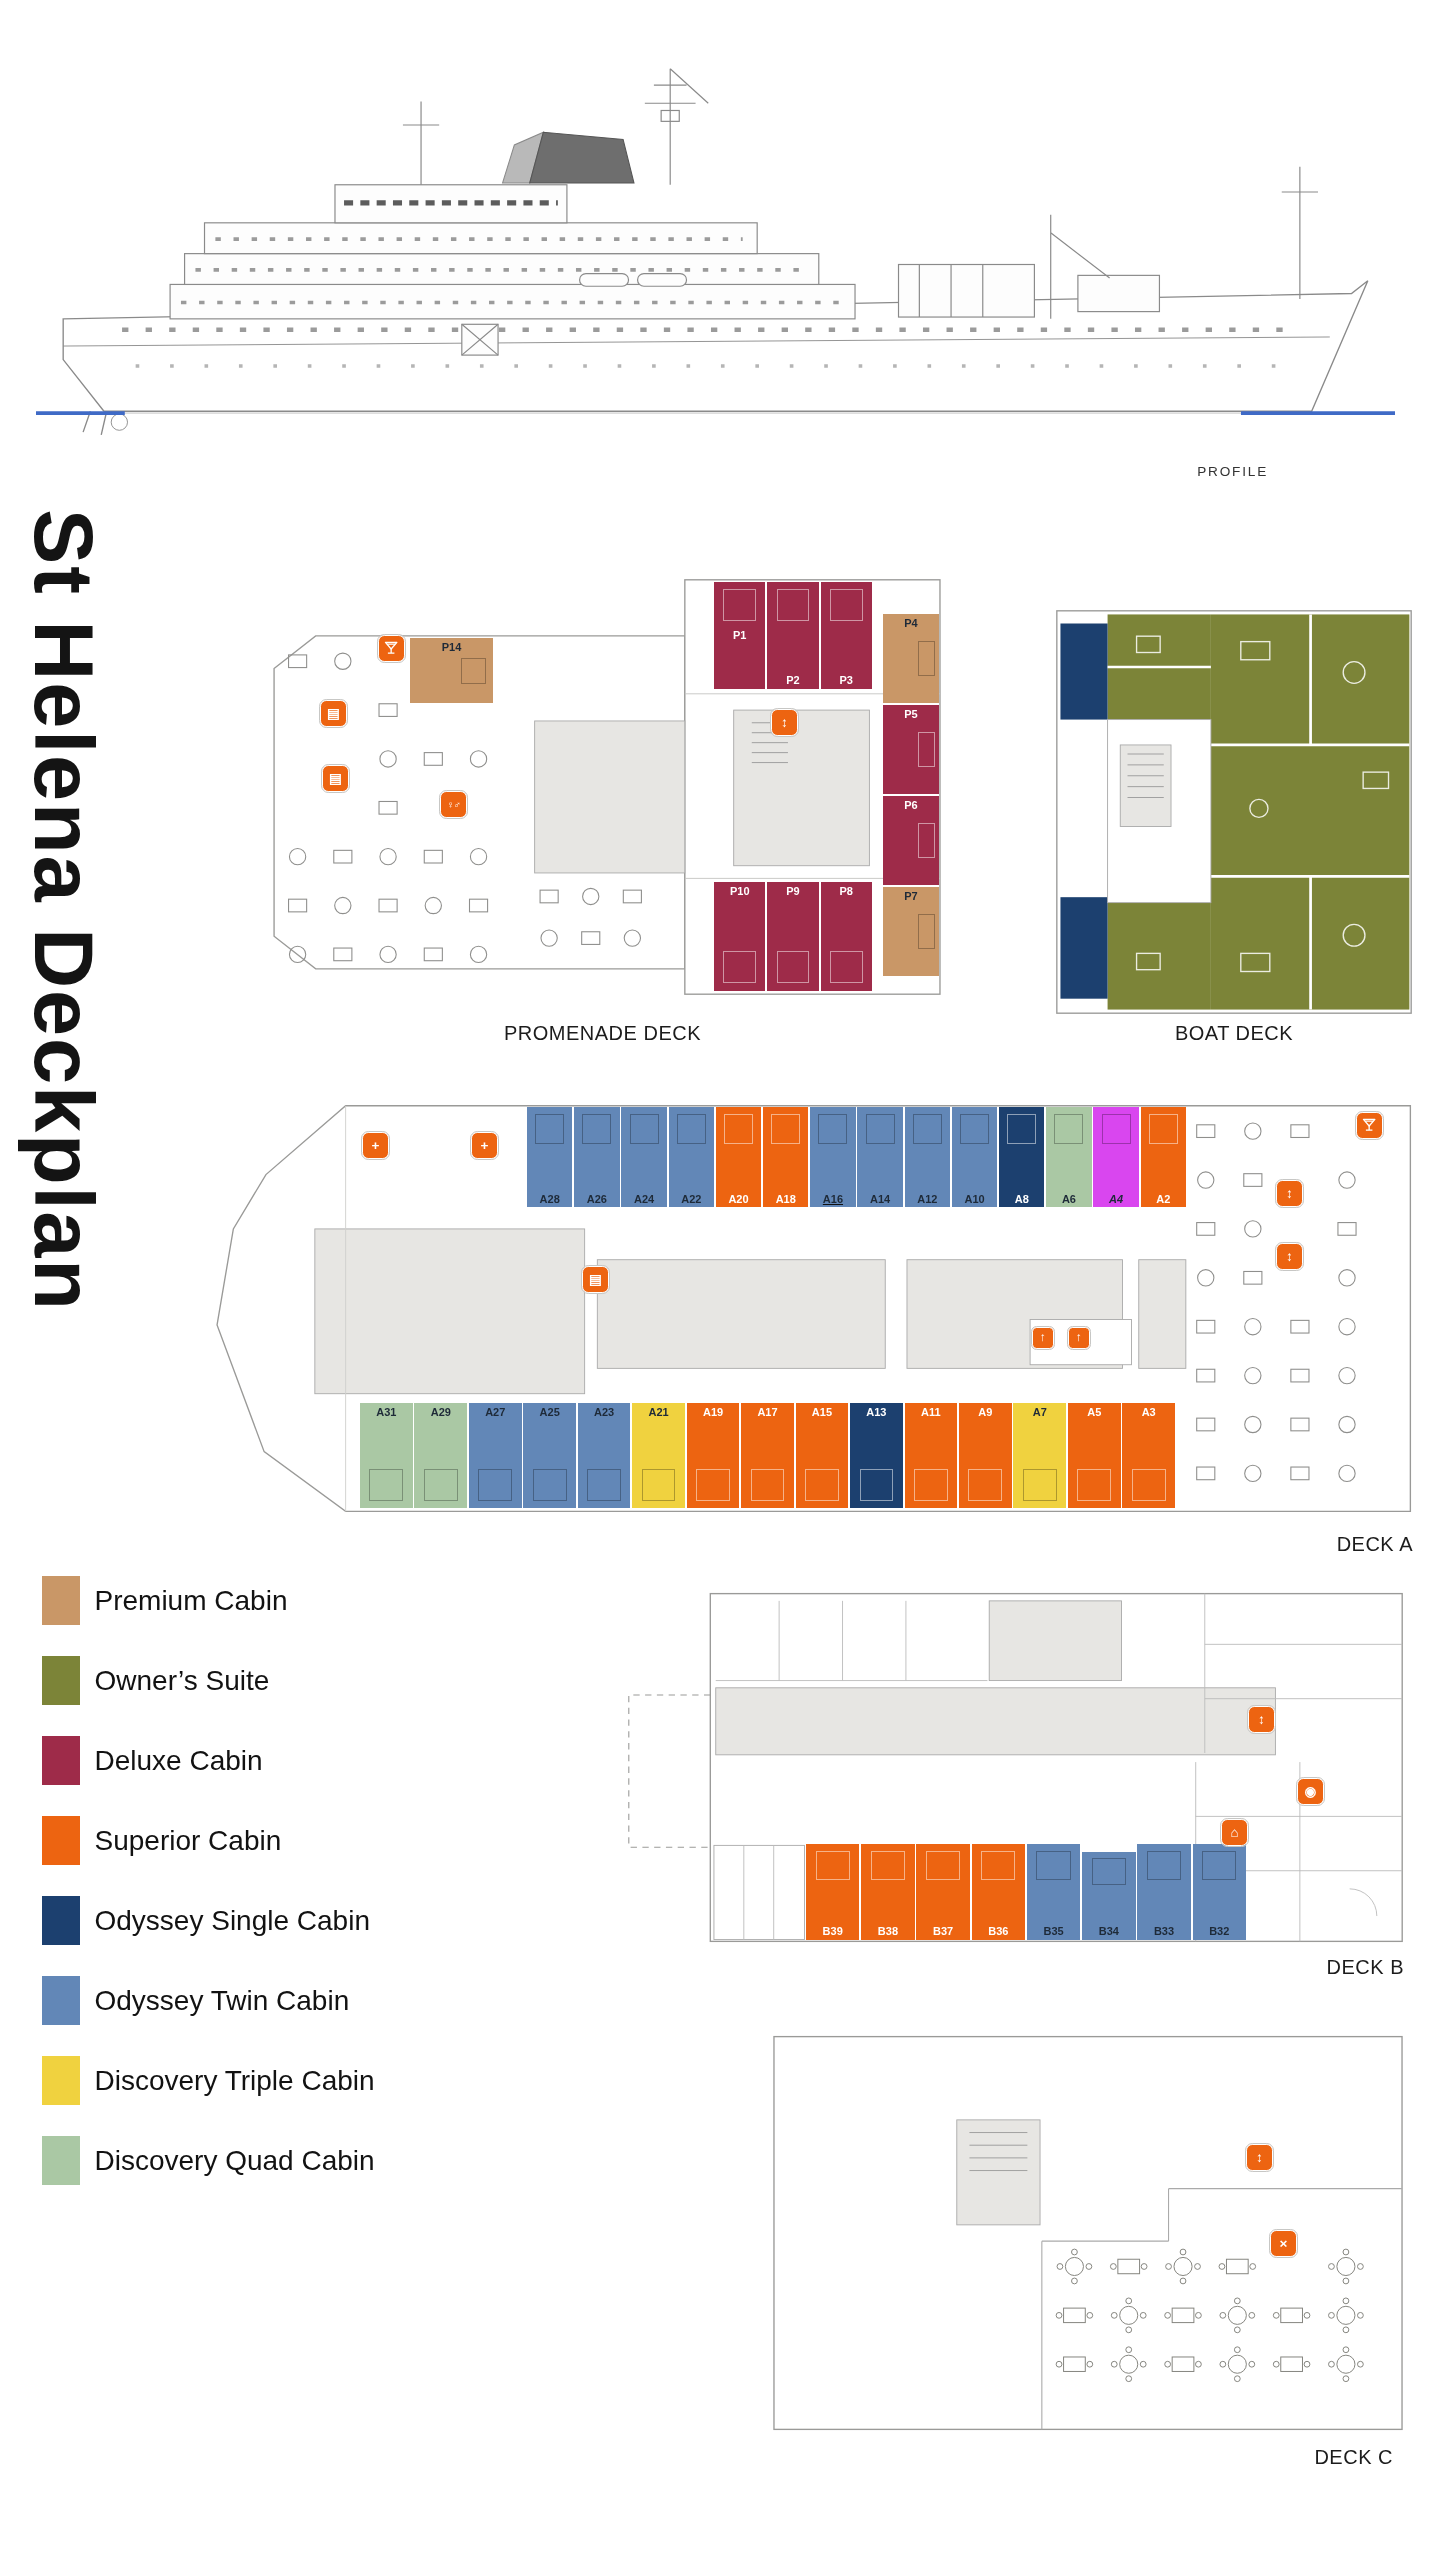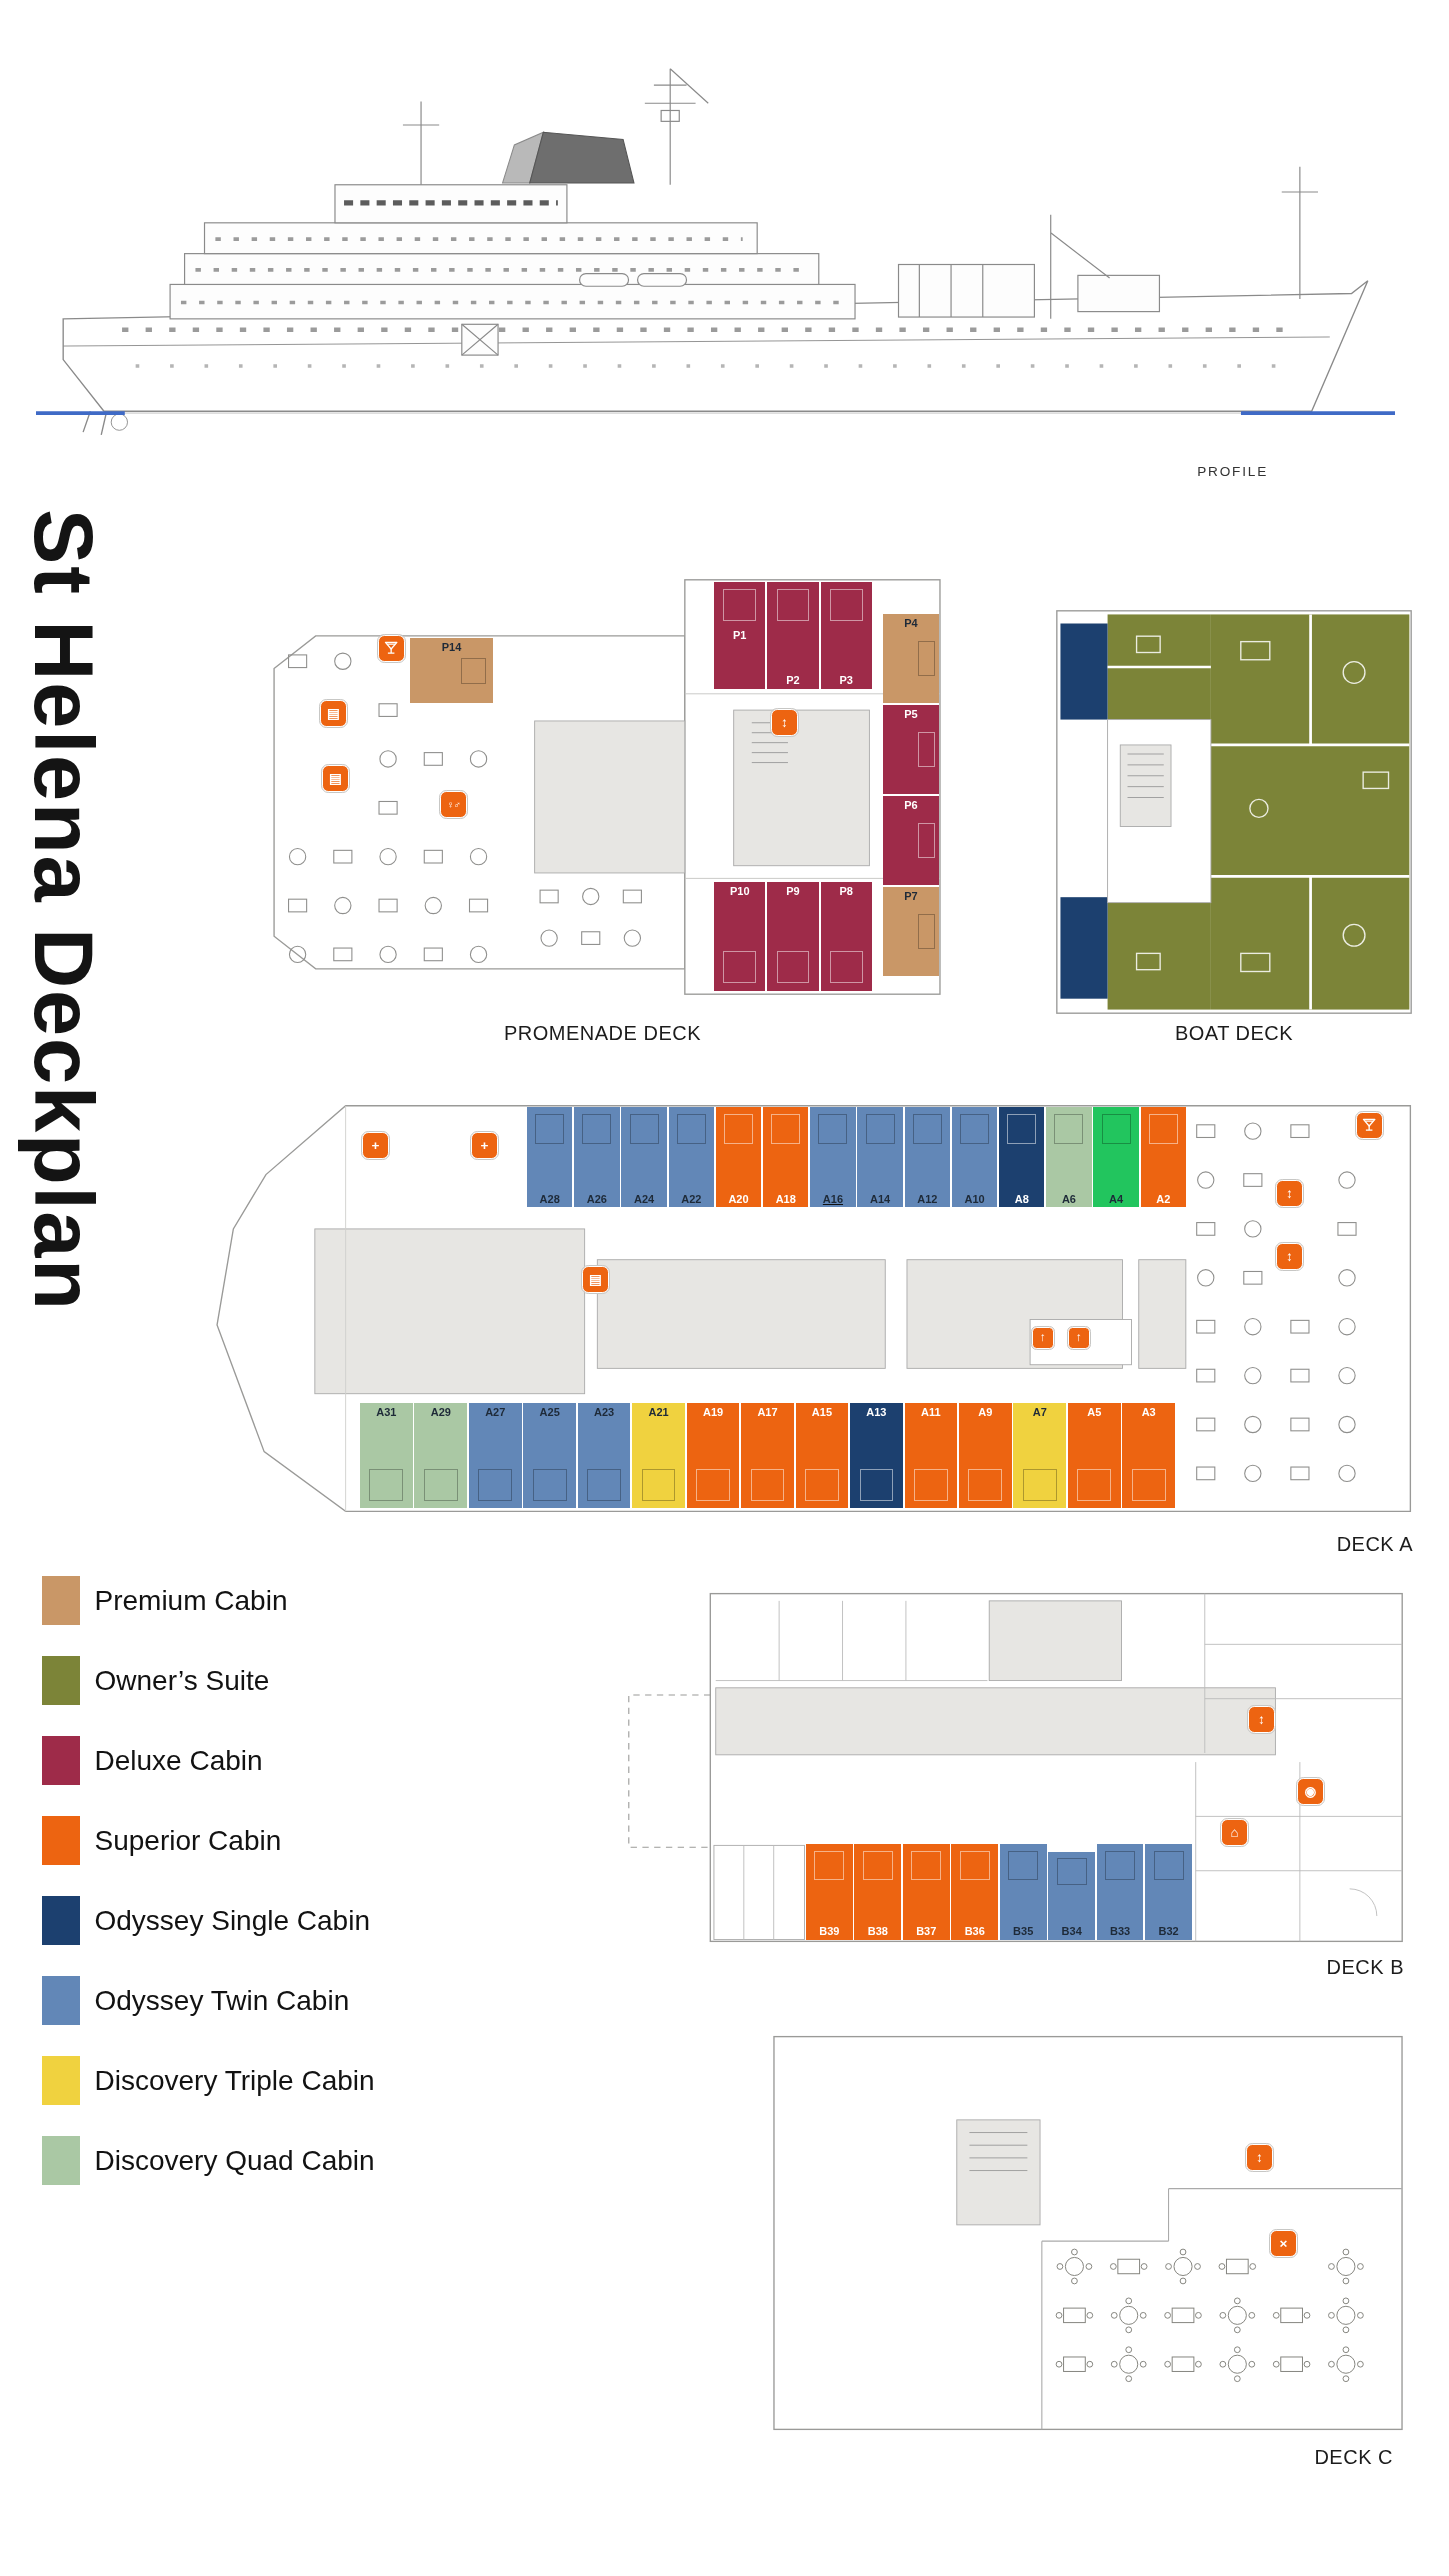--- a/index.html
+++ b/index.html
@@ -318,21 +318,21 @@
         <span class="cabin-id">A10</span>
       </div>
       <div class="cabin light lp-bottom" style="background: rgb(28, 64, 111);">
         <div class="bed"></div>
         <span class="cabin-id">A8</span>
       </div>
       <div class="cabin dark lp-bottom" style="background: rgb(170, 200, 164);">
         <div class="bed"></div>
         <span class="cabin-id">A6</span>
       </div>
-      <div class="cabin dark lp-bottom" style="background: #22c55e;">
+      <div class="cabin dark lp-bottom" style="background: #d946ef; font-style: italic;">
         <div class="bed"></div>
         <span class="cabin-id">A4</span>
       </div>
       <div class="cabin light lp-bottom" style="background: rgb(237, 100, 17);">
         <div class="bed"></div>
         <span class="cabin-id">A2</span>
       </div>
     </div>
   <div class="cabin-row" style="left:152px;top:312px;width:815px;height:105px">
       <div class="cabin dark lp-top" style="background: rgb(170, 200, 164);">
@@ -455,21 +455,21 @@
     <rect x="402" y="12" width="146" height="88" class="fill-structure" stroke="#aaa"></rect>
     <g stroke="#bbb" fill="none" stroke-width="1">
       <path d="M100,100 H400 M170,12 V100 M240,12 V100 M310,12 V100"></path>
       <path d="M640,4 V180 M640,60 H858 M640,120 H858"></path>
       <path d="M630,190 V388 M630,250 H858 M630,310 H858 M745,190 V388"></path>
       <path d="M800,330 a30,30 0 0 1 30,30"></path>
     </g>
     <rect x="98" y="282" width="100" height="104" fill="#fff" stroke="#aaa"></rect>
     <path d="M131,282 V386 M164,282 V386" stroke="#bbb" stroke-width="1"></path>
   </svg>
-  <div class="cabin-row" style="left:181px;top:254px;width:386px;height:96px">
+  <div class="cabin-row" style="left:181px;top:254px;width:440px;height:96px">
       <div class="cabin light lp-bottom" style="background: rgb(237, 100, 17);">
         <div class="bed"></div>
         <span class="cabin-id">B39</span>
       </div>
       <div class="cabin light lp-bottom" style="background: rgb(237, 100, 17);">
         <div class="bed"></div>
         <span class="cabin-id">B38</span>
       </div>
       <div class="cabin light lp-bottom" style="background: rgb(237, 100, 17);">
         <div class="bed"></div>

